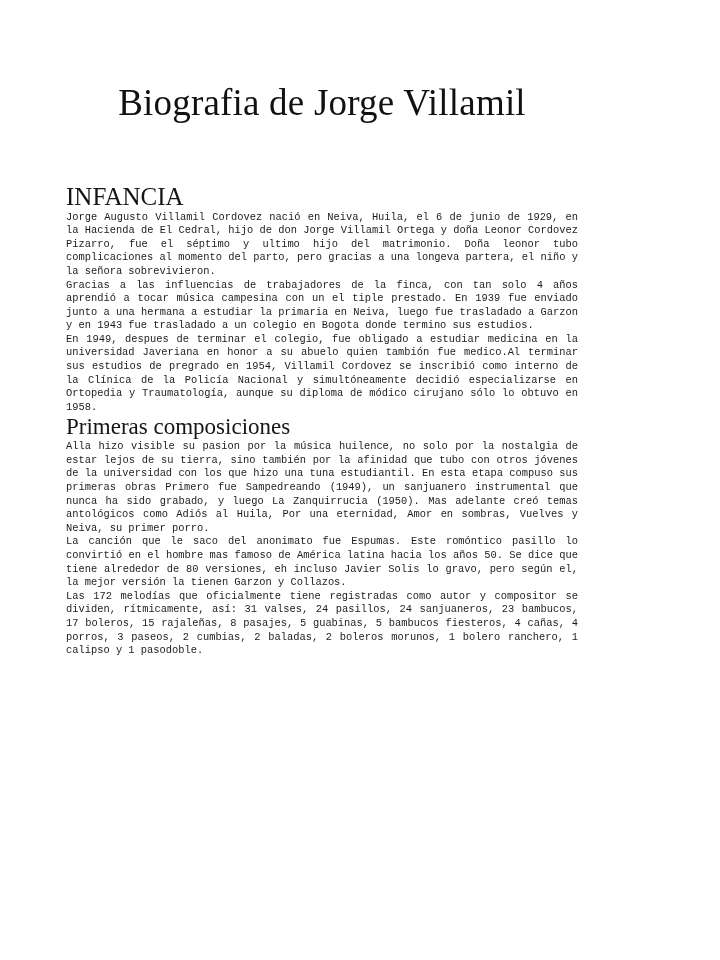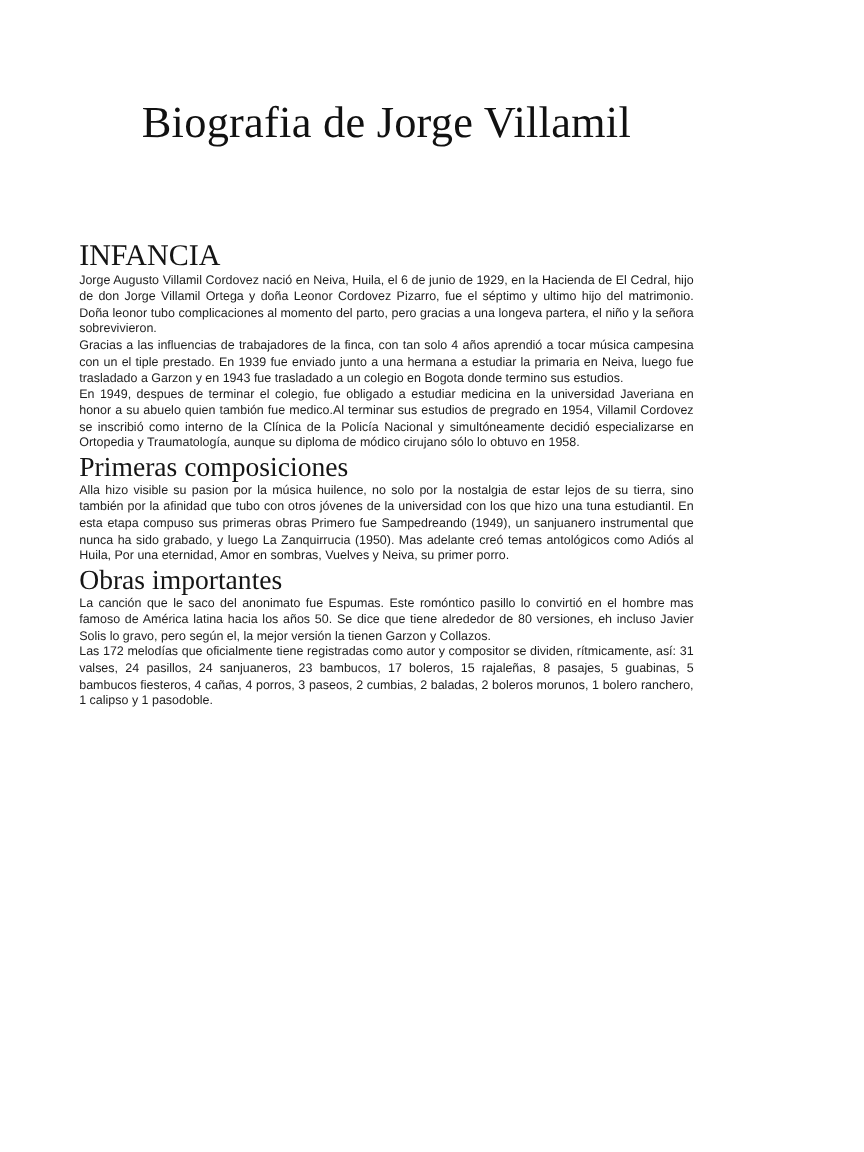--- a/index.html
+++ b/index.html
@@ -27,21 +27,21 @@
     font-family: "Liberation Serif", "DejaVu Serif", serif;
     font-size: 37px;
     font-weight: normal;
     letter-spacing: 0.2px;
     color: #111111;
     margin: 0;
     padding-top: 82px;
     line-height: 1.15;
   }
   .content {
-    margin: 17px auto;
+    margin: 0 auto;
     width: 512px;
     padding-left: 0px;
     padding-top: 58px;
   }
   .section {
     margin-bottom: 0;
   }
   h2.section-heading {
     font-family: "Liberation Serif", "DejaVu Serif", serif;
     font-weight: normal;
@@ -64,21 +64,21 @@
     font-size: 23px;
     padding-top: 17px;
     padding-bottom: 1px;
   }
   .h-obras {
     font-size: 23px;
     padding-top: 20px;
     padding-bottom: 1px;
   }
   p.body-text {
-    font-family: Liberation Sans, sans-serif;
+    font-family: Liberation Mono, monospace;
     font-size: 10.4px;
     line-height: 13.6px;
     color: #1c1c1c;
     margin: 0;
     text-align: justify;
     text-justify: inter-word;
     letter-spacing: 0px;
     word-spacing: 0px;
   }
   p.body-text + p.body-text {
@@ -103,19 +103,18 @@
     <section class="section">
       <p class="body-text">En 1949, despues de terminar el colegio, fue obligado a estudiar medicina en la universidad Javeriana en honor a su abuelo quien tambión fue medico.Al terminar sus estudios de pregrado en 1954, Villamil Cordovez se inscribió como interno de la Clínica de la Policía Nacional y simultóneamente decidió especializarse en Ortopedia y Traumatología, aunque su diploma de módico cirujano sólo lo obtuvo en 1958.</p>
     </section>
 
     <section class="section">
       <h2 class="section-heading h-primeras">Primeras composiciones</h2>
       <p class="body-text">Alla hizo visible su pasion por la música huilence, no solo por la nostalgia de estar lejos de su tierra, sino también por la afinidad que tubo con otros jóvenes de la universidad con los que hizo una tuna estudiantil. En esta etapa compuso sus primeras obras Primero fue Sampedreando (1949), un sanjuanero instrumental que nunca ha sido grabado, y luego La Zanquirrucia (1950). Mas adelante creó temas antológicos como Adiós al Huila, Por una eternidad, Amor en sombras, Vuelves y Neiva, su primer porro.</p>
     </section>
 
     <section class="section">
-      <h2 class="section-heading h-obras">Obras importantes</h2>
       <p class="body-text">La canción que le saco del anonimato fue Espumas. Este romóntico pasillo  lo convirtió en el hombre mas famoso de América latina hacia los años 50. Se dice que tiene alrededor de 80 versiones, eh incluso Javier Solis lo gravo, pero según el, la mejor versión la tienen Garzon y Collazos.</p>
       <p class="body-text">Las 172 melodías que oficialmente tiene registradas como autor y compositor se dividen, rítmicamente, así: 31 valses, 24 pasillos, 24 sanjuaneros, 23 bambucos, 17 boleros, 15 rajaleñas, 8 pasajes, 5 guabinas, 5 bambucos fiesteros, 4 cañas, 4 porros, 3 paseos, 2 cumbias, 2 baladas, 2 boleros morunos, 1 bolero ranchero, 1 calipso y 1 pasodoble.</p>
     </section>
 
   </div>
 </div>
 
 </body></html>

